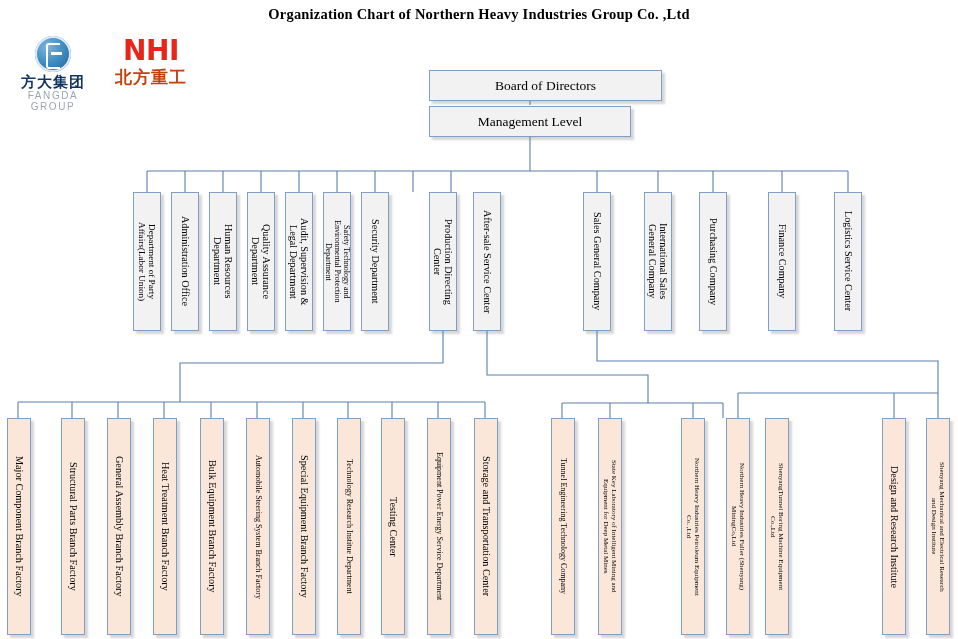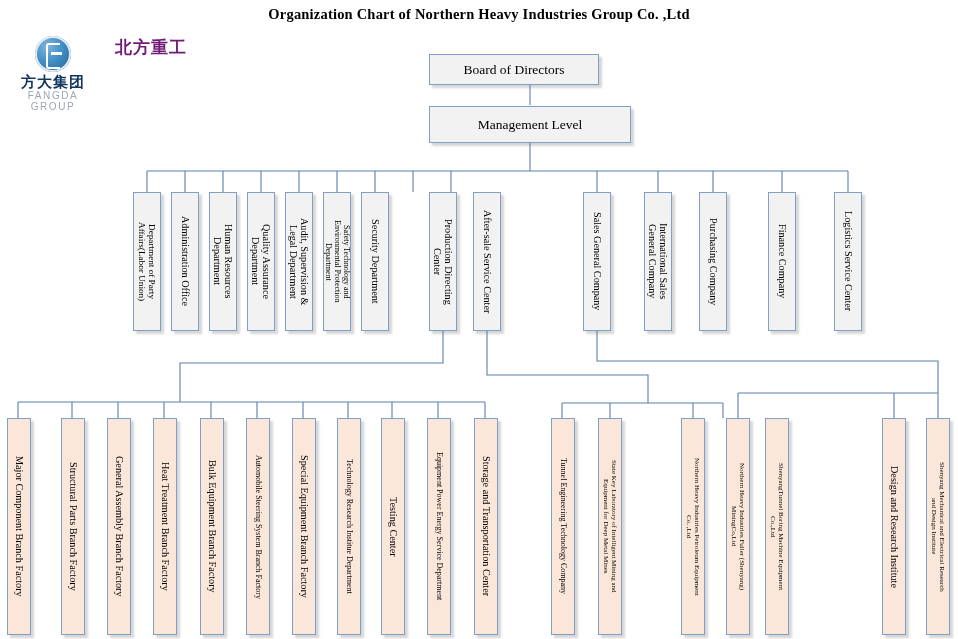--- a/index.html
+++ b/index.html
@@ -91,21 +91,21 @@
     font-size: 28px;
     color: #e8251a;
     text-align: center;
     letter-spacing: -0.5px;
     line-height: 30px;
   }
   .nhi-cn {
     font-family: "DejaVu Sans", sans-serif;
     font-weight: bold;
     font-size: 17px;
-    color: #701a75;
+    color: #c2410c;
     text-align: center;
     letter-spacing: 1px;
     line-height: 22px;
   }
 
   
   #lines { position: absolute; left: 0; top: 0; width: 958px; height: 639px; }
   #lines line, #lines polyline, #lines path {
     stroke: #5a80ac;
     stroke-width: 1.1;
@@ -156,20 +156,21 @@
 
   <div id="chart-title">Organization Chart of Northern Heavy Industries  Group Co. ,Ltd</div>
 
   <div id="logo-area">
     <div class="logo-block" id="logo-fangda">
       <div class="fangda-mark"></div>
       <div class="fangda-cn">方大集团</div>
       <div class="fangda-en">FANGDA GROUP</div>
     </div>
     <div class="logo-block" id="logo-nhi">
+      <div class="nhi-mark">NHI</div>
       <div class="nhi-cn">北方重工</div>
     </div>
   </div>
 
   <svg id="lines" viewBox="0 0 958 639">
 
     <line x1="530" y1="85" x2="530" y2="105"></line>
 
     <line x1="530" y1="137" x2="530" y2="171"></line>
 
@@ -212,24 +213,24 @@
     <line x1="693" y1="403" x2="693" y2="418"></line>
     <line x1="723" y1="403" x2="723" y2="418"></line>
 
     <polyline points="597,331 597,361 938,361 938,393"></polyline>
     <line x1="738" y1="393" x2="938" y2="393"></line>
     <line x1="738" y1="393" x2="738" y2="418"></line>
     <line x1="894" y1="393" x2="894" y2="418"></line>
     <line x1="938" y1="393" x2="938" y2="418"></line>
   </svg>
 
-  <div class="node lvl-top" style="left:429px; top:54px; width:170px; height:31px;align-items:center;">
+  <div class="node lvl-top" style="left:429px; top:70px; width:233px; height:31px;align-items:center;">
     <span>Board of Directors</span>
   </div>
-  <div class="node lvl-top" style="left:429px; top:106px; width:202px; height:37px;">
+  <div class="node lvl-top" style="left:429px; top:106px; width:202px; height:31px;">
     <span>Management Level</span>
   </div>
 
   <div class="node lvl-dept" style="left:133px; top:192px; width:28px; height:139px;">
     <span class="vlabel sz-9">Department of Party
 Affairs(Labor Union)</span>
   </div>
   <div class="node lvl-dept" style="left:171px; top:192px; width:28px; height:139px;">
     <span class="vlabel sz-10">Administration Office</span>
   </div>

